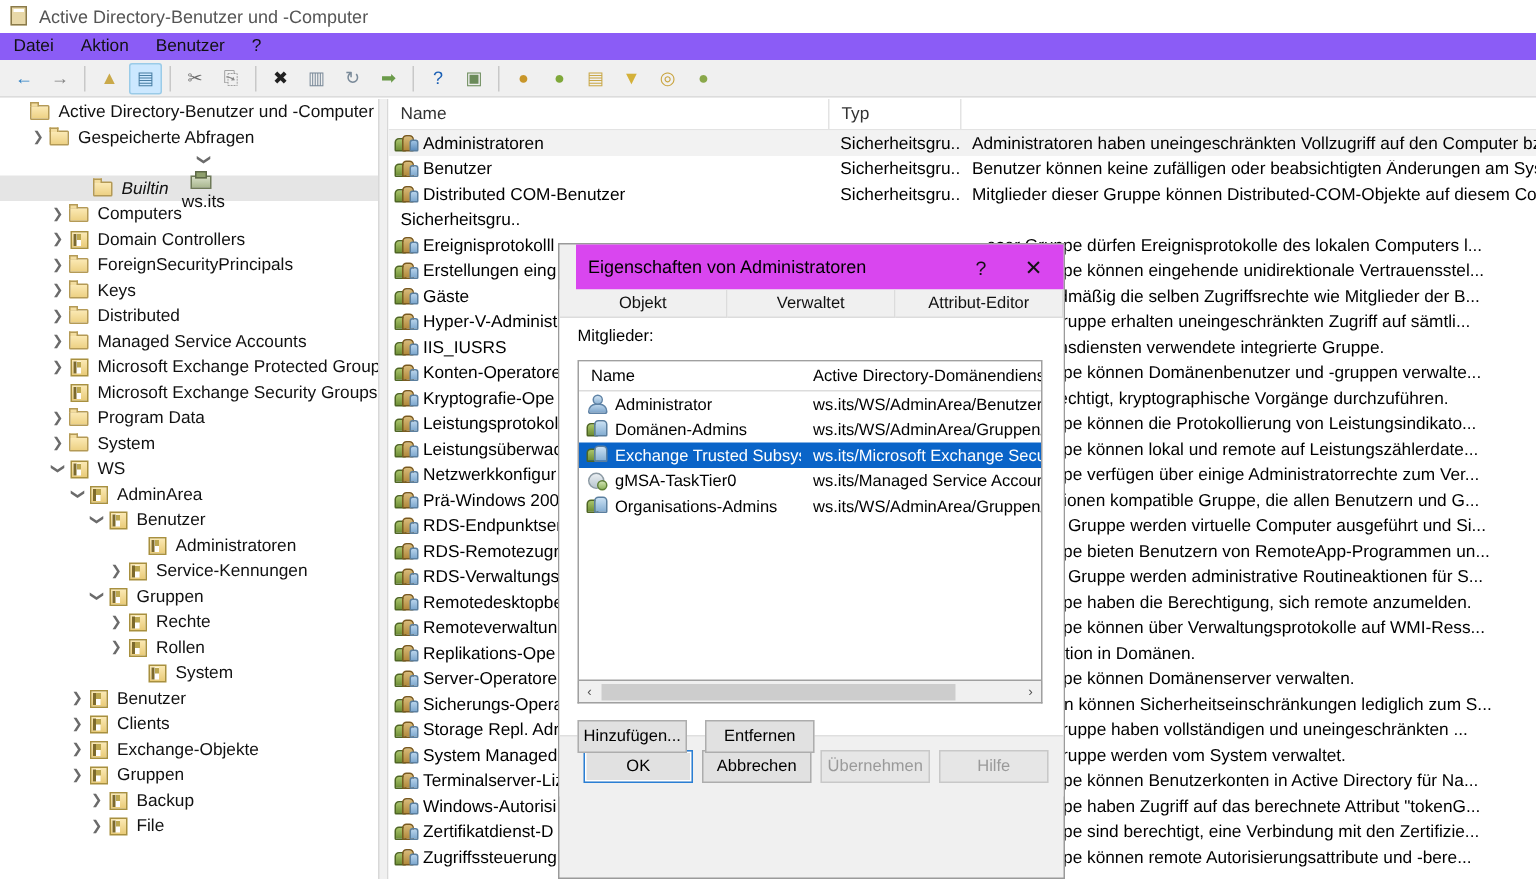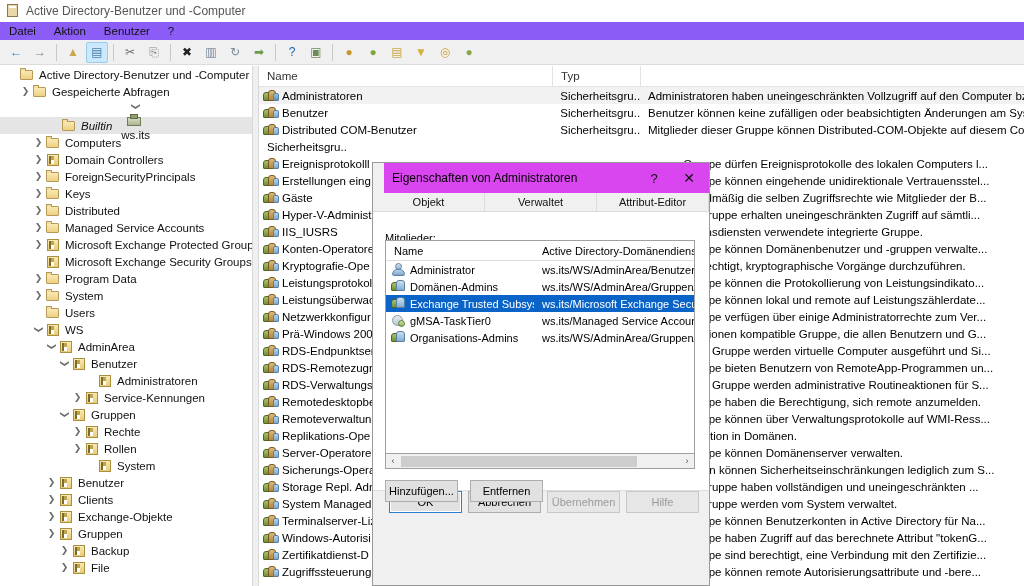--- a/index.html
+++ b/index.html
@@ -87,21 +87,21 @@
              font-size:13px;color:#111;}
   .dlg .dbtn.close{width:40px;font-size:14px;}
 
   .tabsrow{display:flex;height:19px;}
   .tab{flex:1;display:flex;align-items:center;justify-content:center;font-size:11px;color:#111;
        background:#f0f0f0;border-right:1px solid #dcdcdc;box-sizing:border-box;}
   .tabsrow.r1 .tab{border-bottom:1px solid #dcdcdc;}
   .tabsrow.r2 .tab{border-bottom:1px solid #fff;}
   .tab.active{background:#fff;border-bottom:1px solid #fff;}
   .dlgbody{background:#fff;height:278px;position:relative;box-sizing:border-box;}
-  .mlabel{position:absolute;left:12px;top:20px;font-size:11px;color:#000;}
+  .mlabel{position:absolute;left:12px;top:6px;font-size:11px;color:#000;}
   .mlist{position:absolute;left:12px;top:28px;width:310px;height:214px;background:#fff;
          border:1px solid #a0a0a0;box-sizing:border-box;overflow:hidden;}
   .mhdr{height:19px;display:flex;border-bottom:1px solid #dcdcdc;background:#fff;font-size:11px;color:#000;}
   .mhdr .mh{display:flex;align-items:center;padding-left:8px;box-sizing:border-box;overflow:hidden;white-space:nowrap;}
   .mrow{height:17px;display:flex;align-items:center;font-size:11px;white-space:nowrap;}
   .mrow.sel{background:#0a64c8;color:#fff;}
   .mc{overflow:hidden;white-space:nowrap;padding-left:8px;box-sizing:border-box;}
   .mc.nm{display:flex;align-items:center;padding-left:5px;}
   .uicon{width:15px;height:15px;flex:0 0 15px;margin-right:4px;position:relative;}
   .uicon .h{position:absolute;left:4px;top:1px;width:7px;height:7px;border-radius:50%;
@@ -126,21 +126,21 @@
   .mhscroll .thumb{position:absolute;left:1px;top:1px;width:236px;height:11px;background:#cdcdcd;}
 
   .btn{height:22px;min-width:73px;background:#e1e1e1;border:1px solid #adadad;box-sizing:border-box;
        font-size:11px;color:#000;display:flex;align-items:center;justify-content:center;
        font-family:"Liberation Sans",sans-serif;}
   .btn.dis{color:#9a9a9a;background:#e6e6e6;border-color:#c8c8c8;}
   .btn.def{border:1px solid #2a7fd4;box-shadow:inset 0 0 0 1px #fff;}
   .addrow{position:absolute;left:12px;top:268px;display:flex;gap:12px;}
   .addrow .btn{min-width:73px;}
 
-  .dlgfoot{height:41px;background:#f0f0f0;border-top:1px solid #dfdfdf;display:flex;align-items:flex-start;
+  .dlgfoot{height:41px;background:#f0f0f0;border-top:1px solid #dfdfdf;display:flex;align-items:center;
            justify-content:flex-end;padding-right:10px;gap:6px;box-sizing:border-box;}
   .dlgfoot .btn{min-width:73px;}
 </style>
 </head>
 <body>
 
 <div class="app">
 
   <div class="titlebar">
     <span class="winicon">
@@ -304,25 +304,20 @@
           </span>
           <span class="ic folder"></span>
           <span class="tlbl">Program Data</span>
         </div>
         <div class="tr" style="padding-left: 32px;">
           <span class="tw">
             <span class="chev">❯</span>
           </span>
           <span class="ic folder"></span>
           <span class="tlbl">System</span>
-        </div>
-        <div class="tr" style="padding-left: 32px;">
-          <span class="tw"></span>
-          <span class="ic folder"></span>
-          <span class="tlbl">Users</span>
         </div>
         <div class="tr" style="padding-left: 32px;">
           <span class="tw">
             <span class="chev open">❯</span>
           </span>
           <span class="ic ou"></span>
           <span class="tlbl">WS</span>
         </div>
         <div class="tr" style="padding-left: 45px;">
           <span class="tw">

